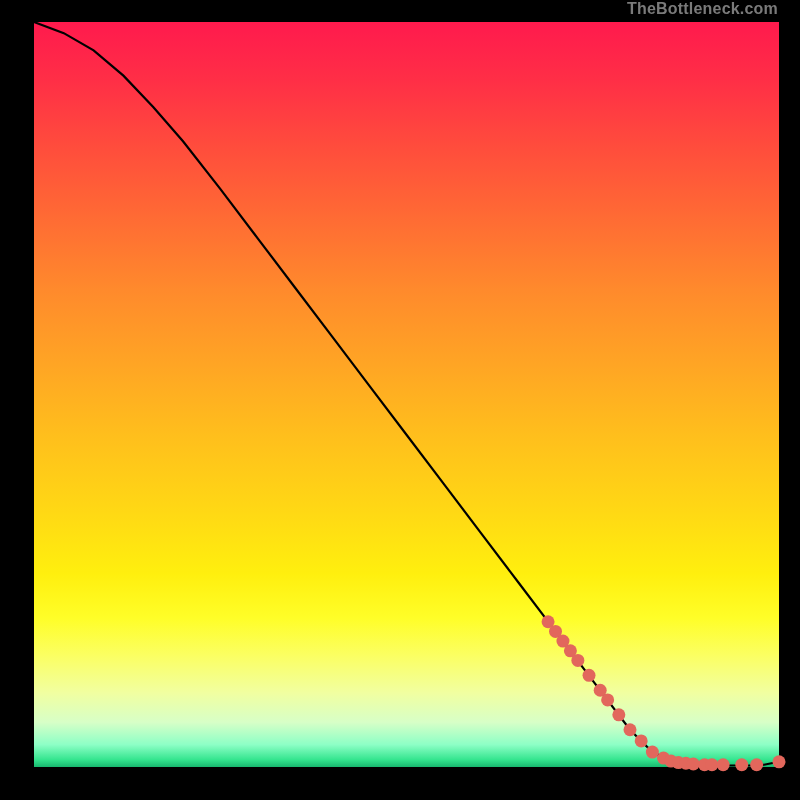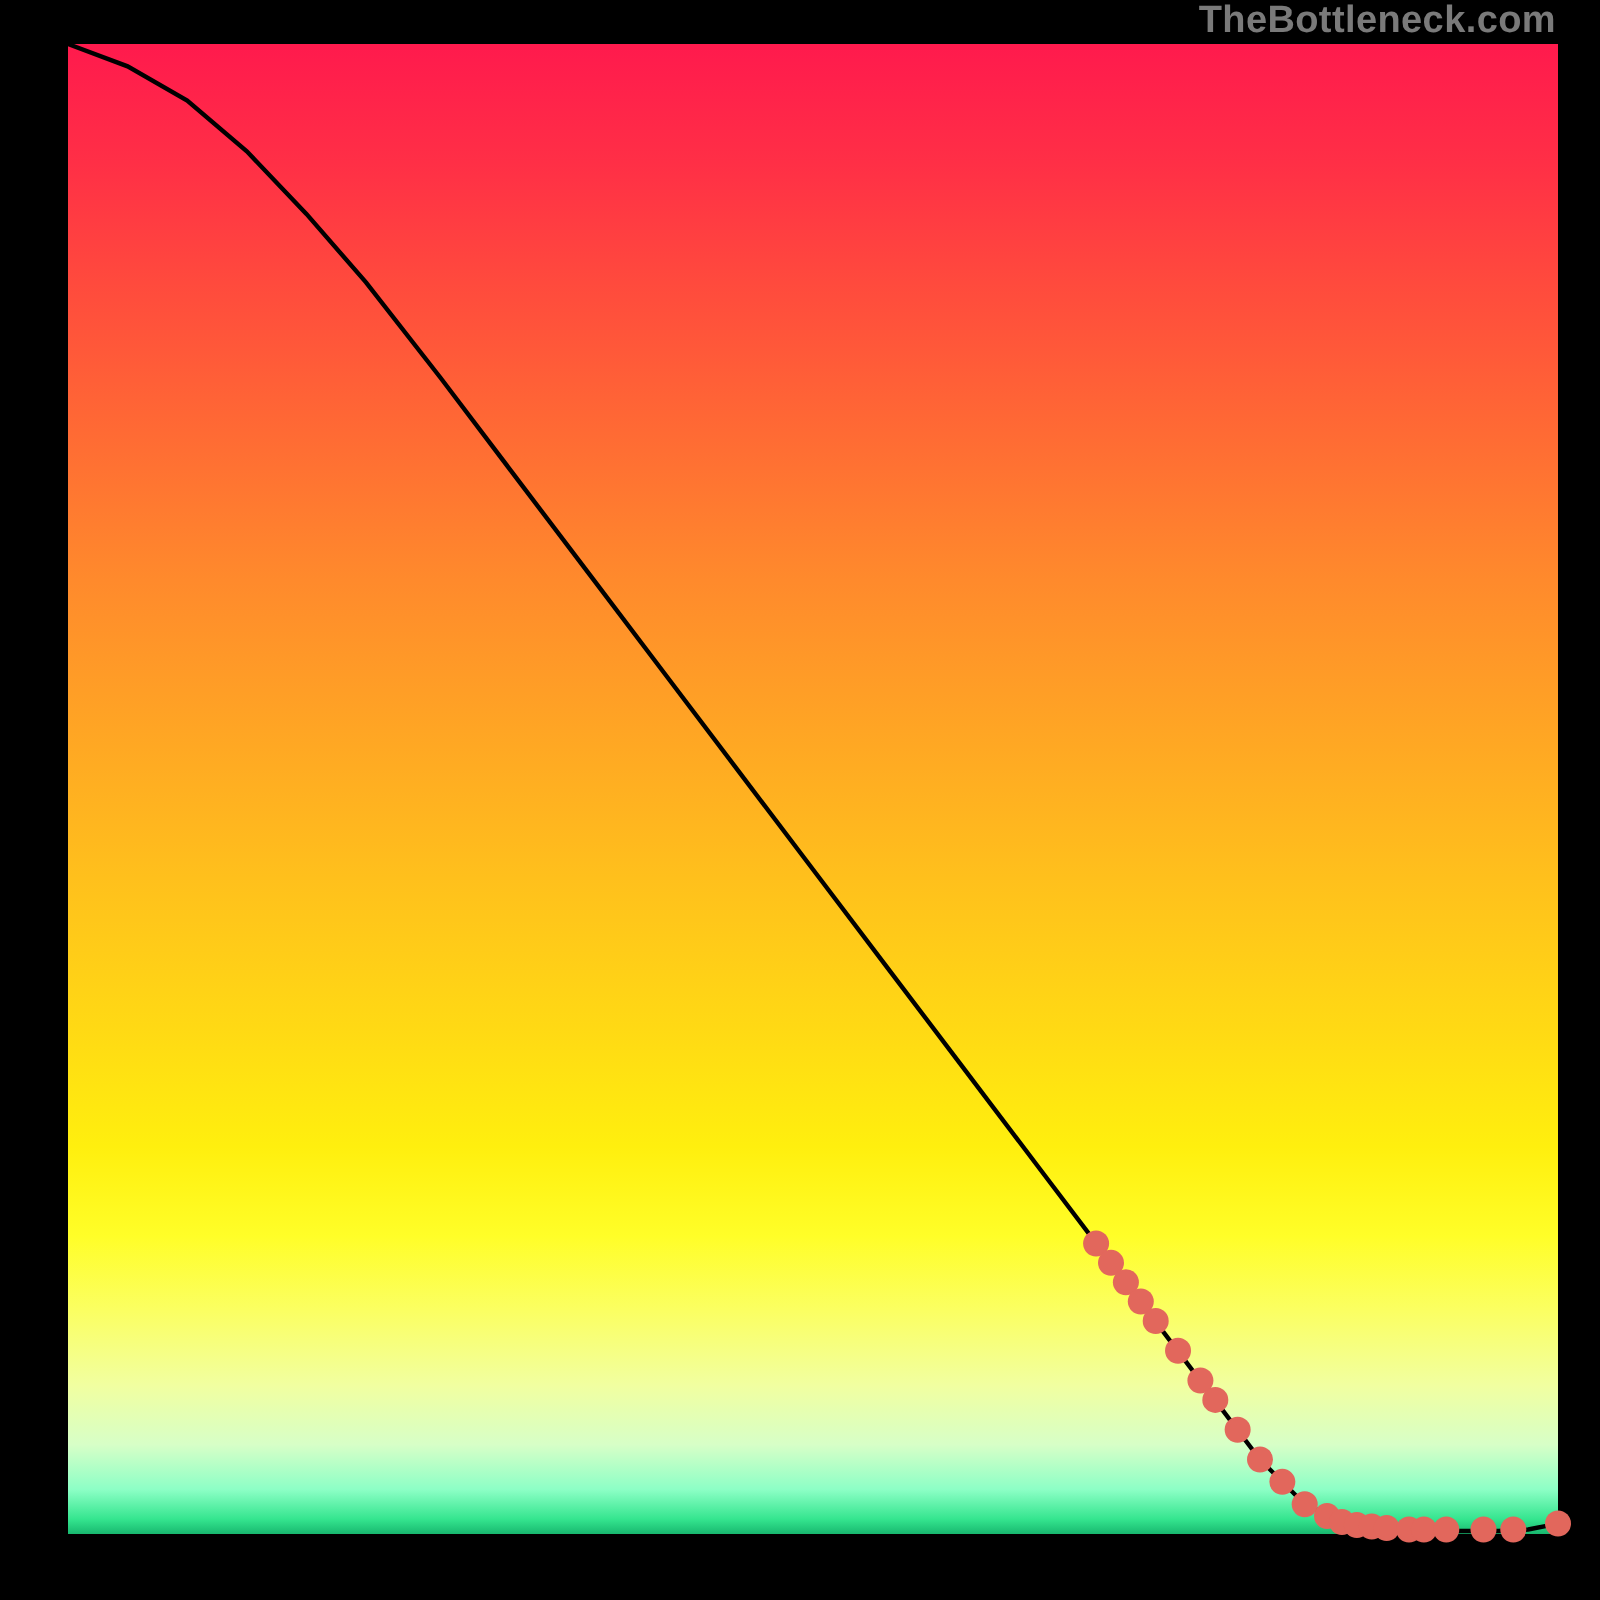--- a/index.html
+++ b/index.html
@@ -41,21 +41,21 @@
       #8dffc6 97%,
       #35e58f 99%,
       #18b86f 100%
     );
   }
   .watermark {
     position: absolute;
     top: 0;
     right: 22px;
     font-family: Arial, Helvetica, sans-serif;
-    font-size: 19px;
+    font-size: 16px;
     font-weight: 600;
     color: #7a7a7a;
     letter-spacing: 0.2px;
     user-select: none;
   }
   svg.curve {
     position: absolute;
     left: 0;
     top: 0;
     width: 745px;

